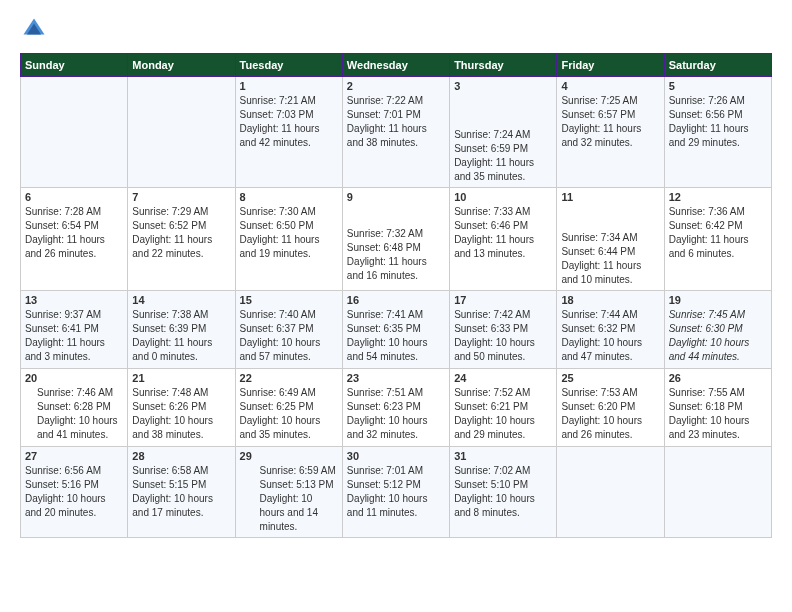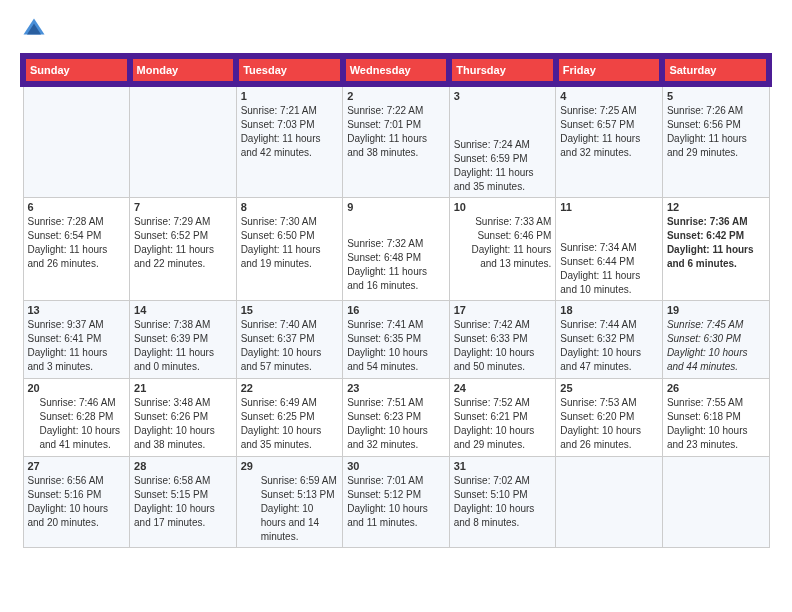--- a/index.html
+++ b/index.html
@@ -51,27 +51,27 @@
     .subtitle {
       font-size: 14px;
       color: #555;
     }
     table {
       width: 100%;
       border-collapse: collapse;
       table-layout: fixed;
     }
     thead tr th {
-      background-color: #ef4444;
+      background-color: #14532d;
       color: #fff;
       font-size: 11px;
       font-weight: bold;
       padding: 5px 4px;
       text-align: left;
-      border: 6px solid #4c1d95;
+      border: 1px solid #4c1d95;
     }
     tbody tr td {
       border: 1px solid #ccc;
       vertical-align: top;
       padding: 3px 4px;
       font-size: 9.5px;
       color: #333;
       height: 78px;
       background: #fff;
     }
@@ -181,33 +181,33 @@
 Daylight: 11 hours and 19 minutes.</div>
           </td>
           <td>
             <span class="day-num">9</span>
             <div class="day-info" style="white-space: pre-line; margin-top: 24px;">Sunrise: 7:32 AM
 Sunset: 6:48 PM
 Daylight: 11 hours and 16 minutes.</div>
           </td>
           <td>
             <span class="day-num">10</span>
-            <div class="day-info" style="white-space: pre-line; text-align: right;">Sunrise: 7:33 AM
+            <div class="day-info" style="white-space: pre-line;">Sunrise: 7:33 AM
 Sunset: 6:46 PM
 Daylight: 11 hours and 13 minutes.</div>
           </td>
           <td>
             <span class="day-num">11</span>
             <div class="day-info" style="white-space: pre-line; margin-top: 28px;">Sunrise: 7:34 AM
 Sunset: 6:44 PM
 Daylight: 11 hours and 10 minutes.</div>
           </td>
           <td>
             <span class="day-num">12</span>
-            <div class="day-info" style="white-space: pre-line; font-weight: bold;">Sunrise: 7:36 AM
+            <div class="day-info" style="white-space: pre-line;">Sunrise: 7:36 AM
 Sunset: 6:42 PM
 Daylight: 11 hours and 6 minutes.</div>
           </td>
         </tr>
         <tr>
           <td>
             <span class="day-num">13</span>
             <div class="day-info" style="white-space: pre-line;">Sunrise: 9:37 AM
 Sunset: 6:41 PM
 Daylight: 11 hours and 3 minutes.</div>
@@ -251,21 +251,21 @@
         </tr>
         <tr>
           <td>
             <span class="day-num">20</span>
             <div class="day-info" style="white-space: pre-line; margin-left: 12px;">Sunrise: 7:46 AM
 Sunset: 6:28 PM
 Daylight: 10 hours and 41 minutes.</div>
           </td>
           <td>
             <span class="day-num">21</span>
-            <div class="day-info" style="white-space: pre-line;">Sunrise: 3:48 AM
+            <div class="day-info" style="white-space: pre-line;">Sunrise: 7:48 AM
 Sunset: 6:26 PM
 Daylight: 10 hours and 38 minutes.</div>
           </td>
           <td>
             <span class="day-num">22</span>
             <div class="day-info" style="white-space: pre-line;">Sunrise: 6:49 AM
 Sunset: 6:25 PM
 Daylight: 10 hours and 35 minutes.</div>
           </td>
           <td>

